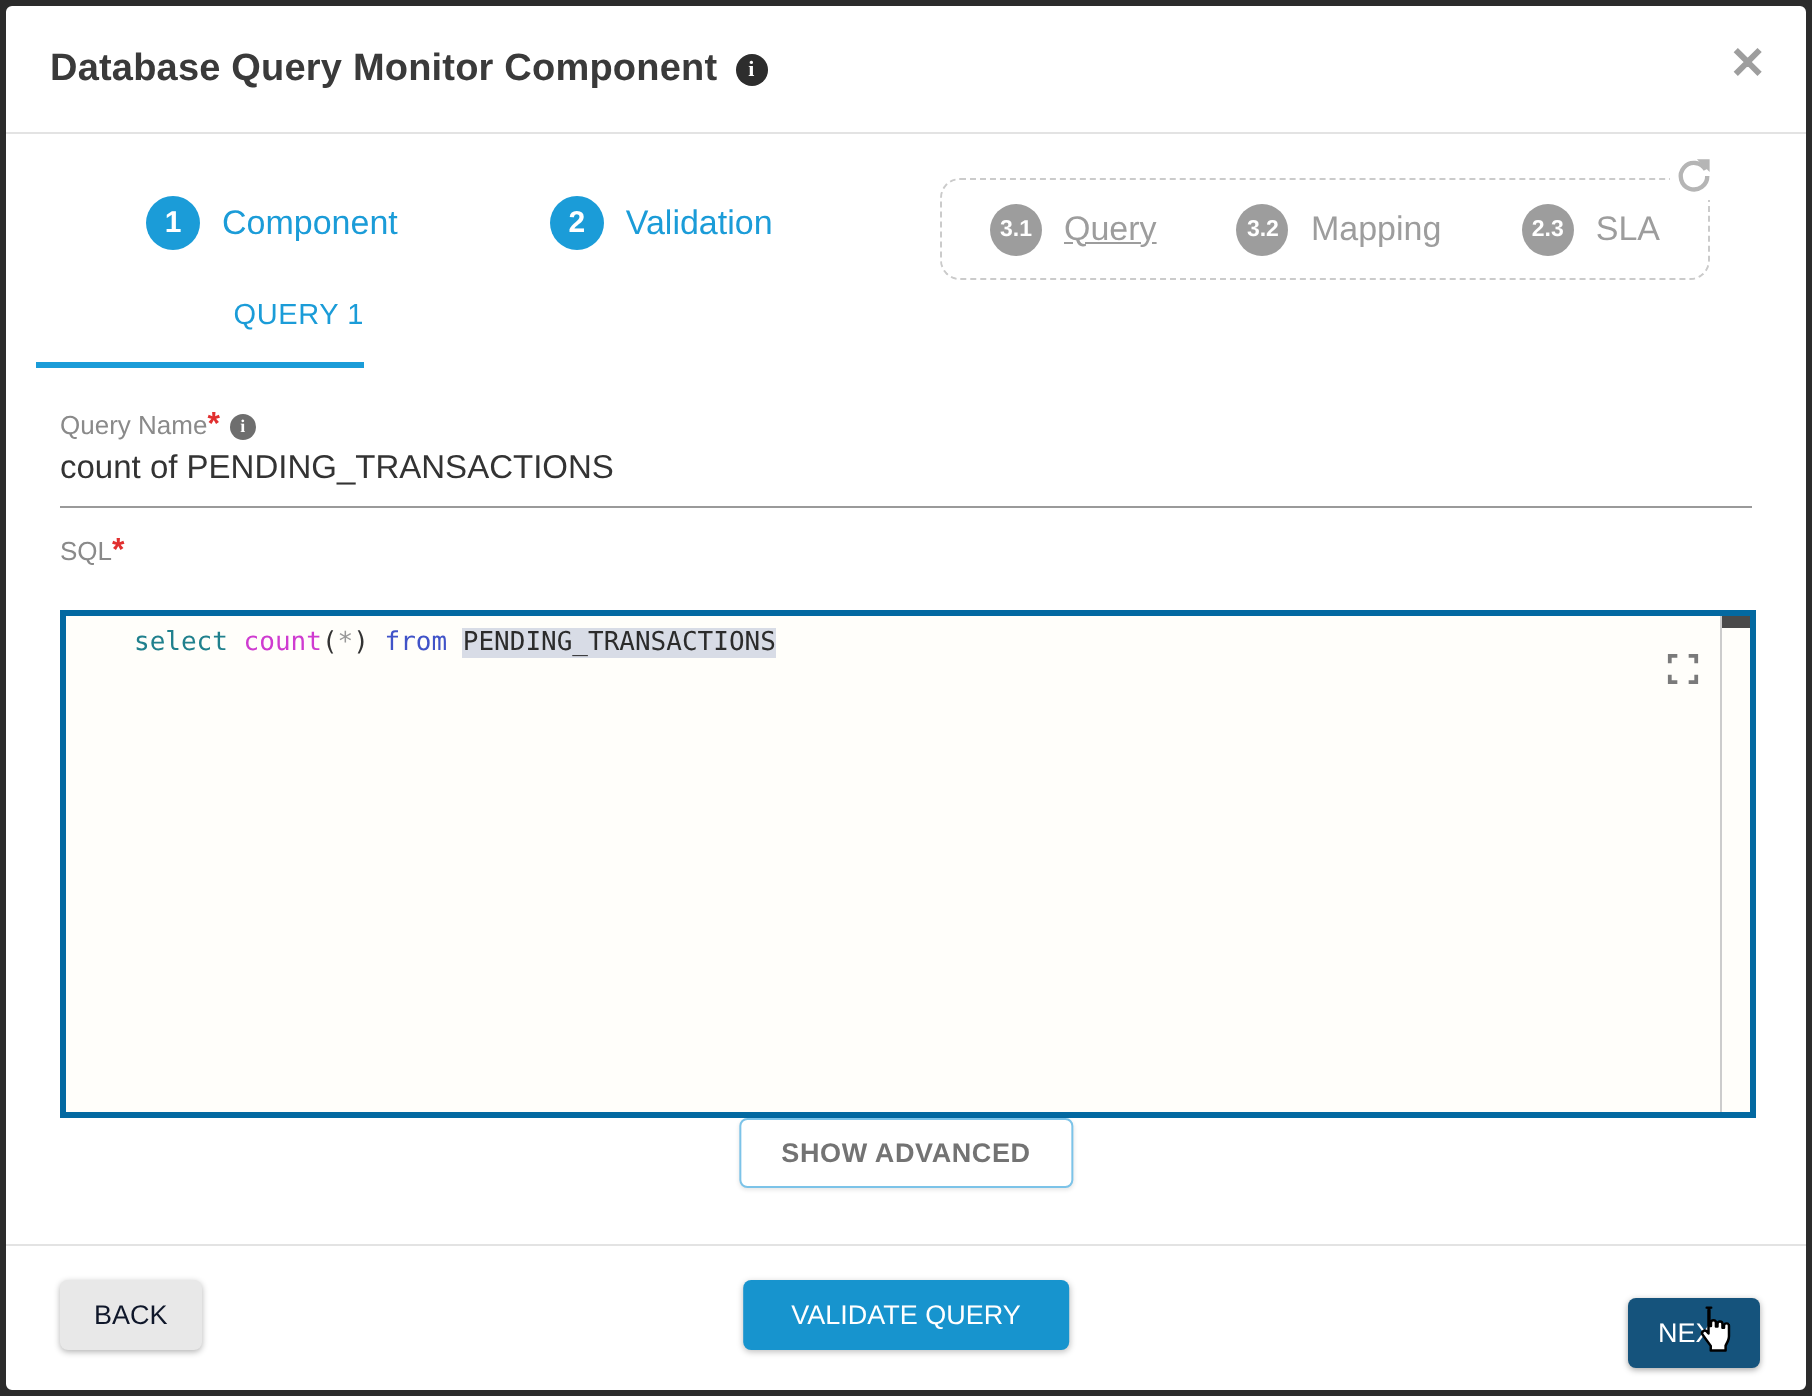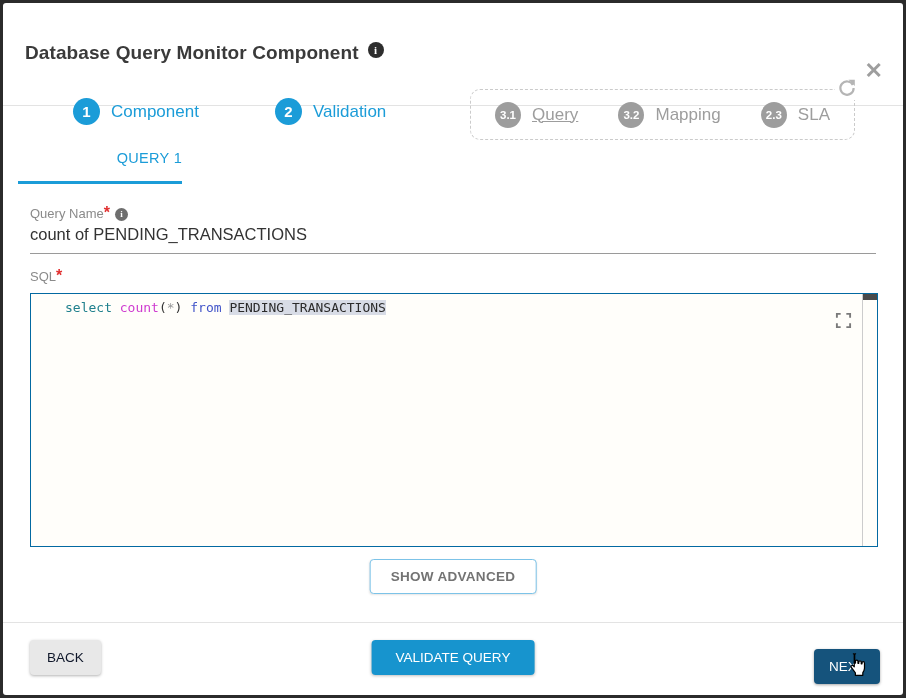--- a/index.html
+++ b/index.html
@@ -4,21 +4,21 @@
 <style>
   * { margin:0; padding:0; box-sizing:border-box; }
   html,body { width:906px; height:698px; }
   body { background:#2b2b2b; font-family:"Liberation Sans", sans-serif; position:relative; }
 
   .modal { position:absolute; inset:0; background:#fff; border:3px solid #2b2b2b;
            border-radius:6px; overflow:hidden; }
 
   
   .hdr { position:absolute; top:0; left:0; right:0; height:64px;
-         border-bottom:1px solid #e3e3e3; display:flex; align-items:flex-start; padding:0 22px;margin-top:39px; }
+         border-bottom:1px solid #e3e3e3; display:flex; align-items:center; padding:0 22px; }
   .hdr-title { font-size:19px; font-weight:700; color:#3a3a3a; letter-spacing:.1px; }
   .info-dot { display:inline-flex; width:16px; height:16px; border-radius:50%; background:#2d2d2d;
               color:#fff; font-size:11px; font-weight:700; align-items:center; justify-content:center;
               margin-left:9px; font-family:"Liberation Serif", serif; }
   .close-x { position:absolute; right:20px; top:18px; font-size:22px; font-weight:700; color:#9e9e9e;
              background:none; border:none; cursor:pointer; line-height:1; }
 
   
   .steps { position:absolute; top:82px; left:0; right:0; height:62px; }
   .steps-done { position:absolute; left:70px; top:13px; display:flex; gap:76px; }
@@ -46,22 +46,22 @@
   .mini-info { display:inline-flex; width:13px; height:13px; border-radius:50%; background:#6e6e6e;
                color:#fff; font-size:9px; font-weight:700; align-items:center; justify-content:center;
                margin-left:5px; vertical-align:1px; font-family:"Liberation Serif", serif; }
   .qname { position:absolute; left:27px; right:27px; top:201px; }
   .qname-input { width:100%; border:none; border-bottom:1px solid #9a9a9a; outline:none;
                  font-size:16.5px; color:#333; padding:3px 0 9px 0;
                  font-family:"Liberation Sans", sans-serif; background:transparent; }
   .sql-label { position:absolute; left:27px; top:264px; }
 
   
-  .editor { position:absolute; left:27px; top:290px; width:848px; height:254px;
-            border:1px solid #0369a1; background:#fffefa; }
+  .editor { position:absolute; left:27px; top:302px; width:848px; height:254px;
+            border:3px solid #0369a1; background:#fffefa; }
   .code-line { position:absolute; left:34px; top:6px; font-family:"DejaVu Sans Mono", monospace;
                font-size:13px; white-space:pre; color:#333; }
   .scroll-track { position:absolute; top:0; right:0; bottom:0; width:15px; border-left:1px solid #ccc; }
   .scroll-thumb { position:absolute; top:0; left:0; right:0; height:6px; background:#4a4a4a; }
   .fs-icon { position:absolute; right:25px; top:18px; width:17px; height:17px; cursor:pointer; }
 
   
   button { font-family:"Liberation Sans", sans-serif; cursor:pointer; }
   .btn-show-adv { position:absolute; left:50%; transform:translateX(-50%); top:556px;
                   background:#fff; border:1px solid #7cc3e8; border-radius:4px; color:#737373;

